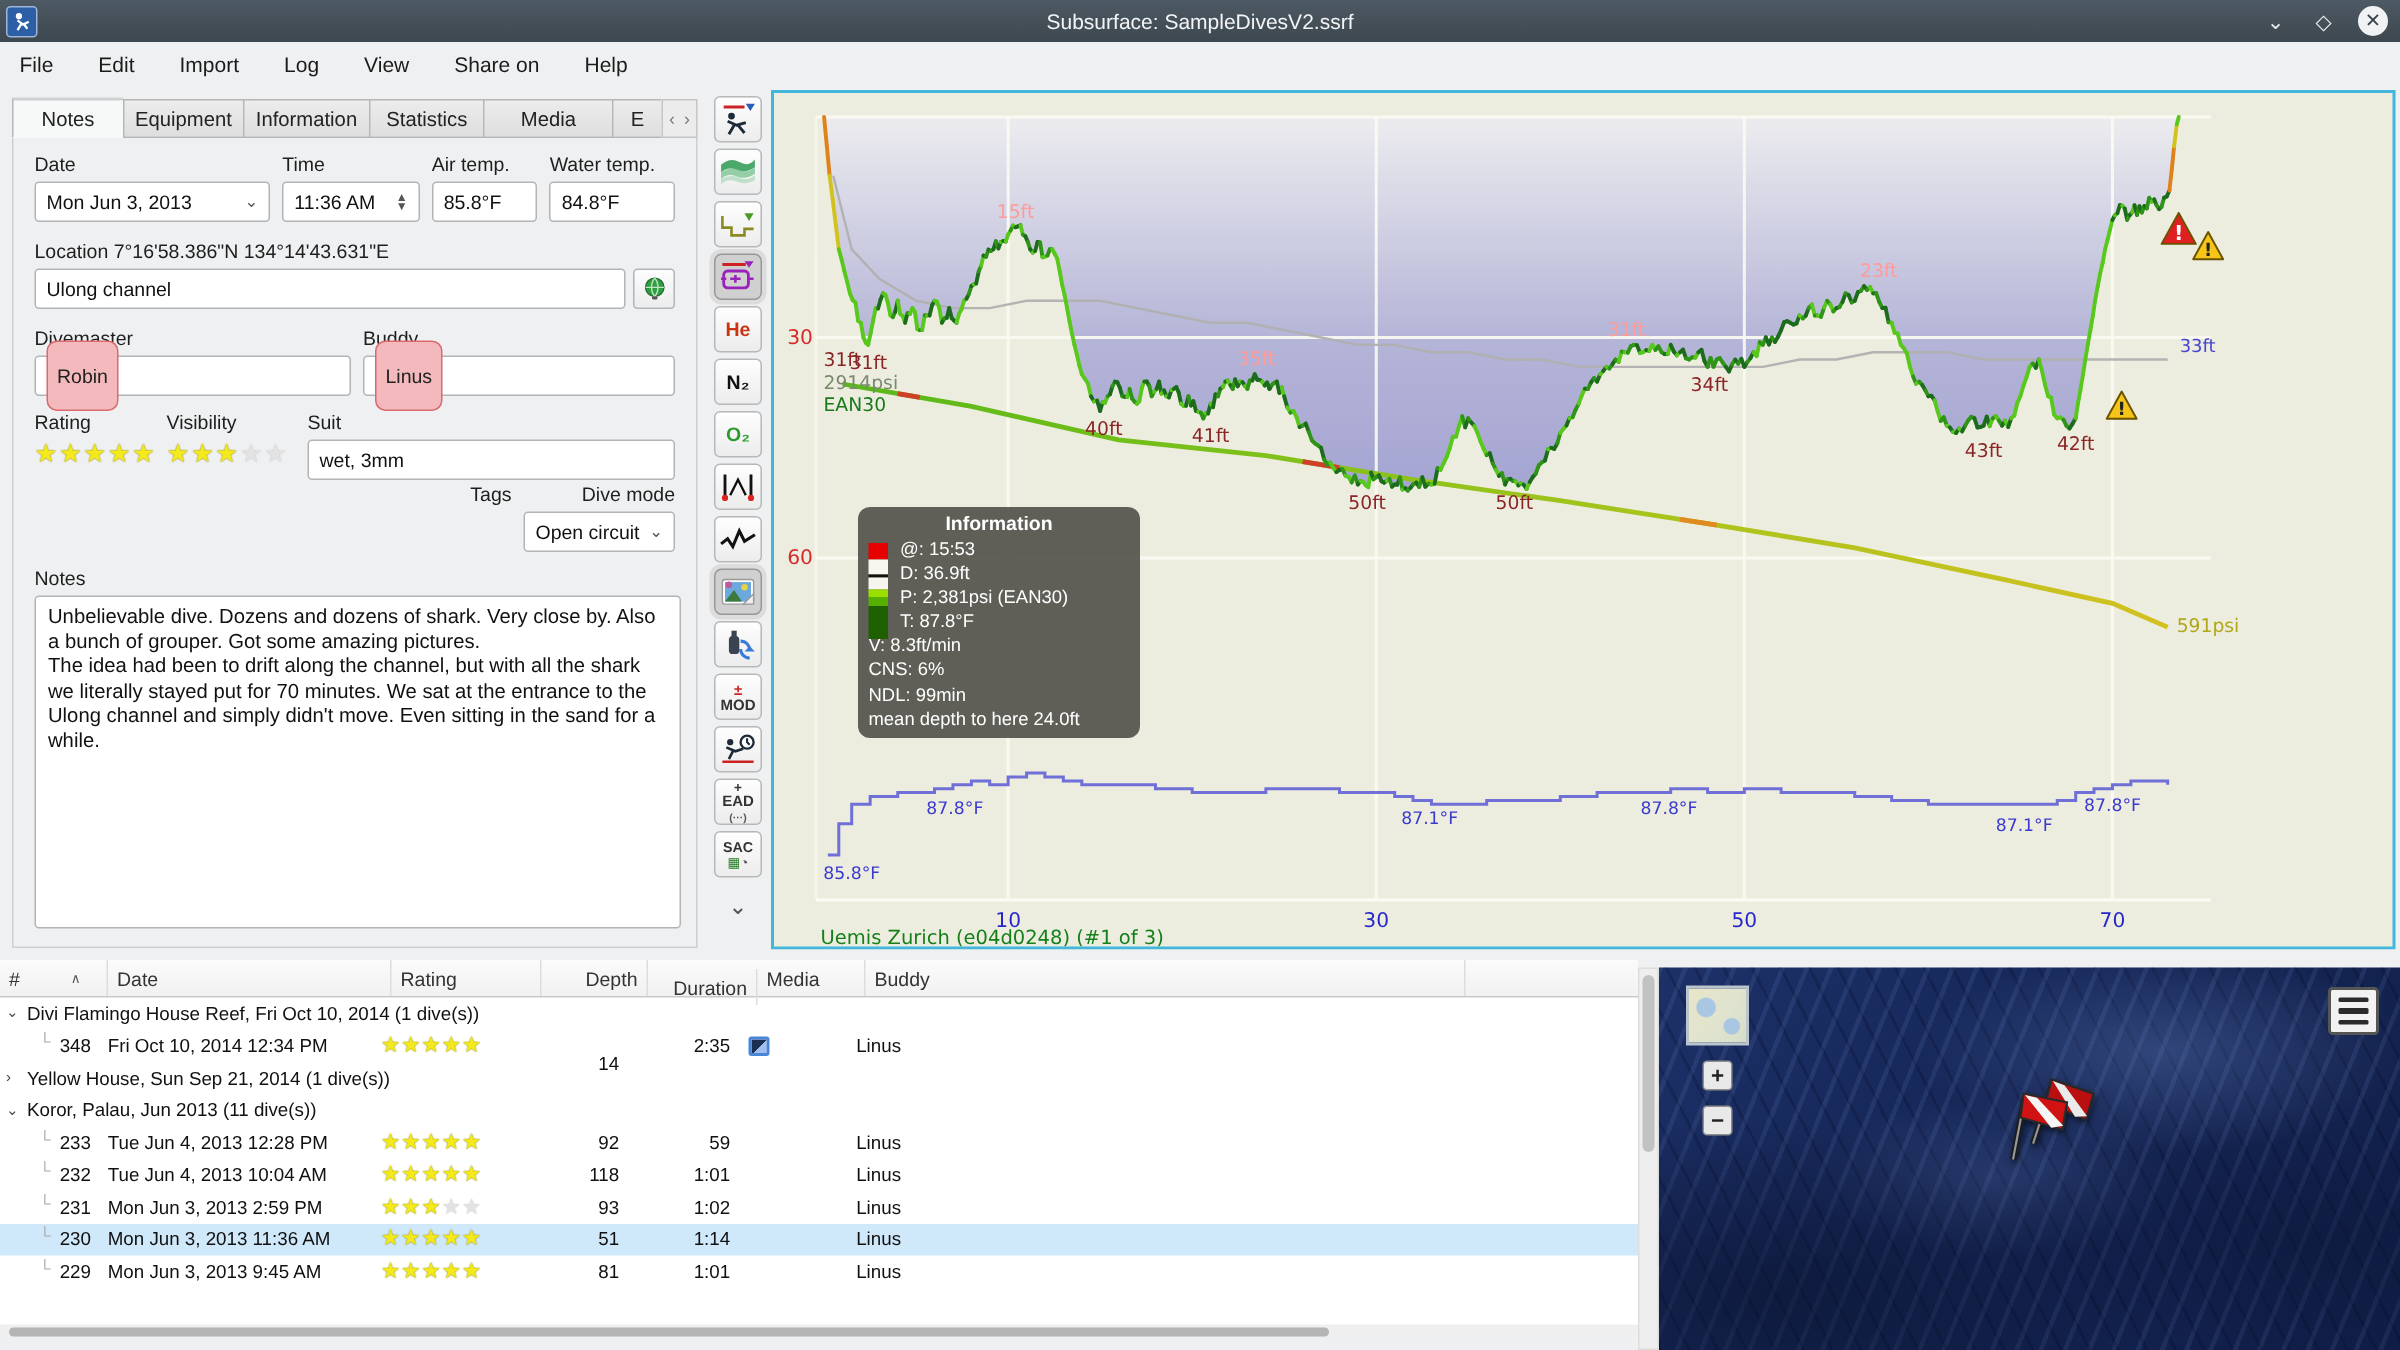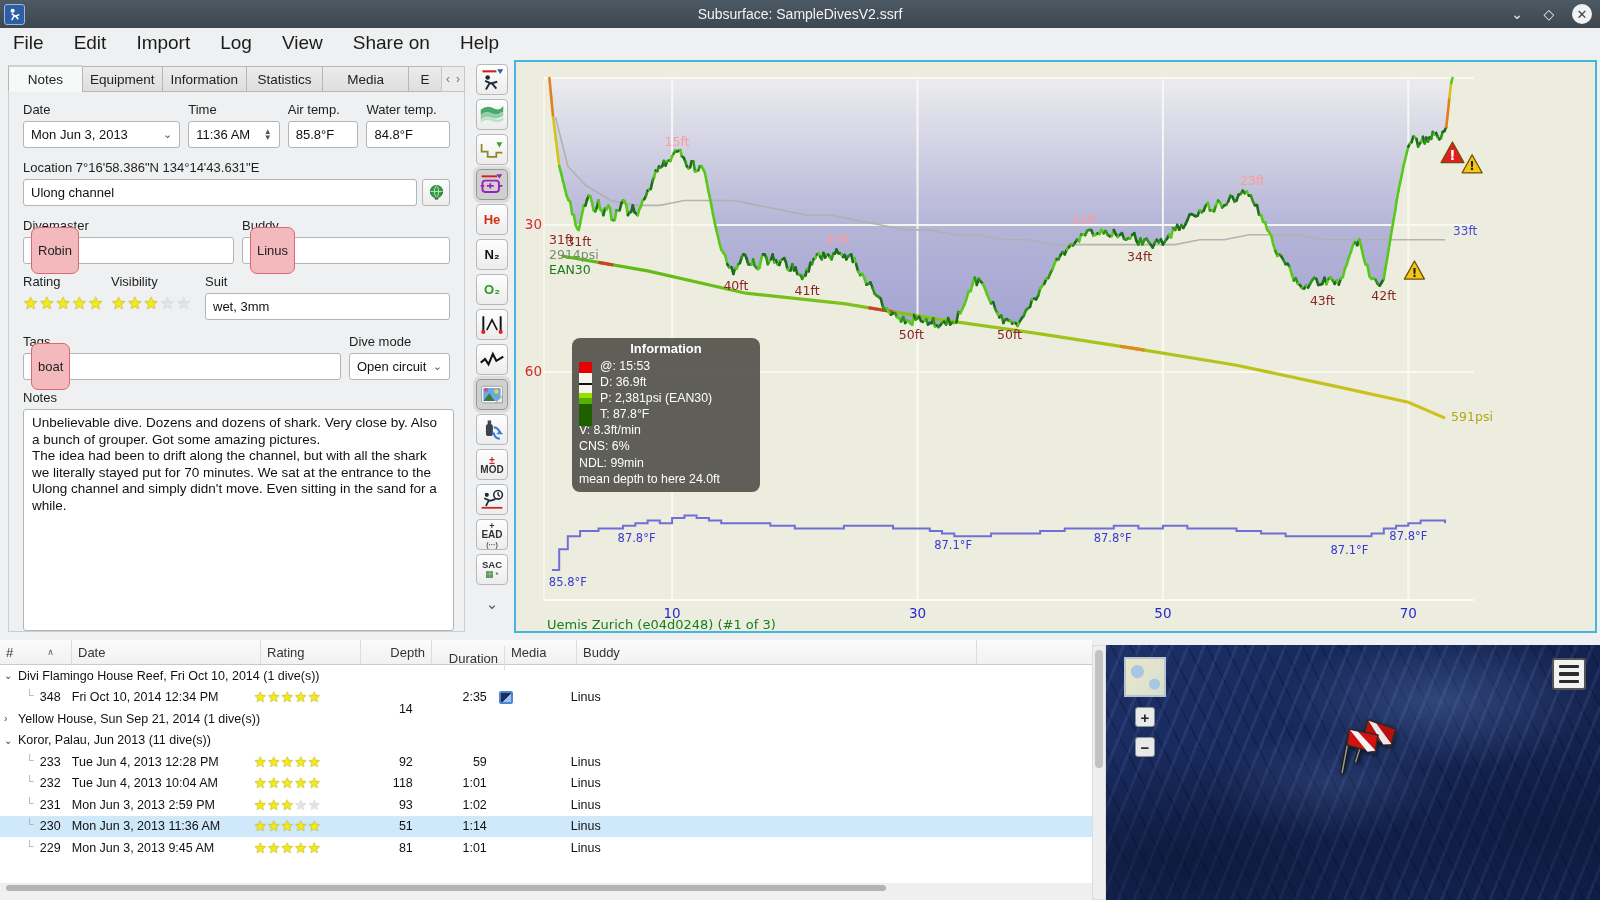--- a/index.html
+++ b/index.html
@@ -12,21 +12,21 @@
   #app-icon { width:21px; height:21px; margin-left:4px; border-radius:3px;
     background:#2d5fa6; border:1px solid #9fb6d8; display:flex; align-items:center; justify-content:center; }
   #win-title { position:absolute; left:0; right:0; text-align:center; color:#f2f4f6; font-size:14px; pointer-events:none; }
   .win-btns { position:absolute; right:8px; top:0; height:28px; display:flex; align-items:center; gap:14px; }
   .win-glyph { color:#e8ecef; font-size:14px; width:18px; text-align:center; cursor:default; }
   .close-circle { width:20px; height:20px; background:#f0f2f4; border-radius:50%;
     color:#394249; font-size:13px; font-weight:bold; display:flex; align-items:center; justify-content:center; }
 
   
   #menubar { position:absolute; left:0; top:28px; width:1600px; height:30px; background:#eff0f1;
-    display:flex; align-items:center; padding-left:13px; gap:30px; font-size:19px; }
+    display:flex; align-items:center; padding-left:13px; gap:30px; font-size:14px; }
   .menu-item { cursor:default; }
 
   
   #tabbar { position:absolute; left:8px; top:66px; width:457px; height:26px; display:flex; align-items:flex-end; }
   .tab { height:26px; padding:0 16px; display:flex; align-items:center; font-size:13.5px;
     background:linear-gradient(#ececec,#dedede); border:1px solid #b6b6b6; border-right:none; color:#222; white-space:nowrap; overflow:hidden; }
   .tab:last-of-type { border-right:1px solid #b6b6b6; }
   .tab.active { background:#f7f8f8; border-bottom:1px solid #f7f8f8; border-top:2px solid #cfd0d1; height:27px; }
   .tab-arrows { display:flex; align-items:center; gap:6px; padding:0 4px; height:26px;
     background:#ececec; border:1px solid #c6c6c6; color:#777; font-size:12px; }
@@ -225,26 +225,23 @@
       <div class="stars" id="visibility-stars"><span class="st on">★</span><span class="st on">★</span><span class="st on">★</span><span class="st off">★</span><span class="st off">★</span></div>
     </div>
     <div style="flex:1;">
       <div class="field-label">Suit</div>
       <div class="input">
           <span>wet, 3mm</span>
         </div>
     </div>
   </div>
 
-  <div style="display:flex; gap:8px; margin-top:14px;">
+  <div style="display:flex; gap:8px; margin-top:2px;text-align:right;">
     <div style="width:318px;">
       <div class="field-label">Tags</div>
-      <div class="input">
-          <span class="chip">boat</span>
-        </div>
     </div>
     <div style="flex:1;">
       <div class="field-label">Dive mode</div>
       <div class="input">
           <span>Open circuit</span>
           <span class="combo-arrow">⌄</span>
         </div>
     </div>
   </div>
 

